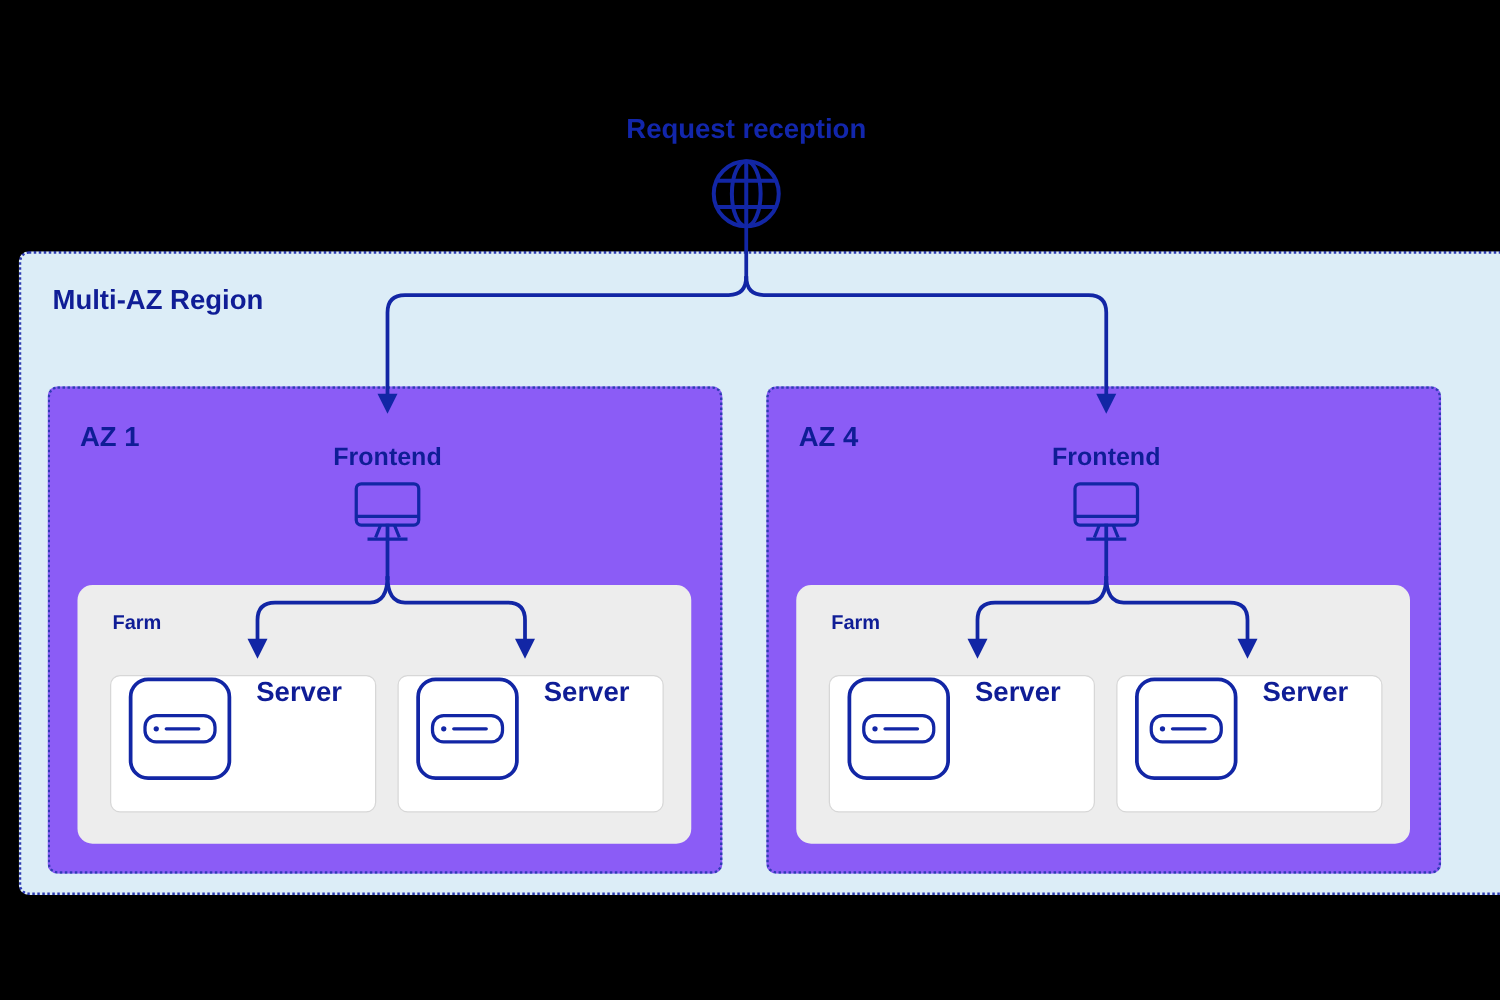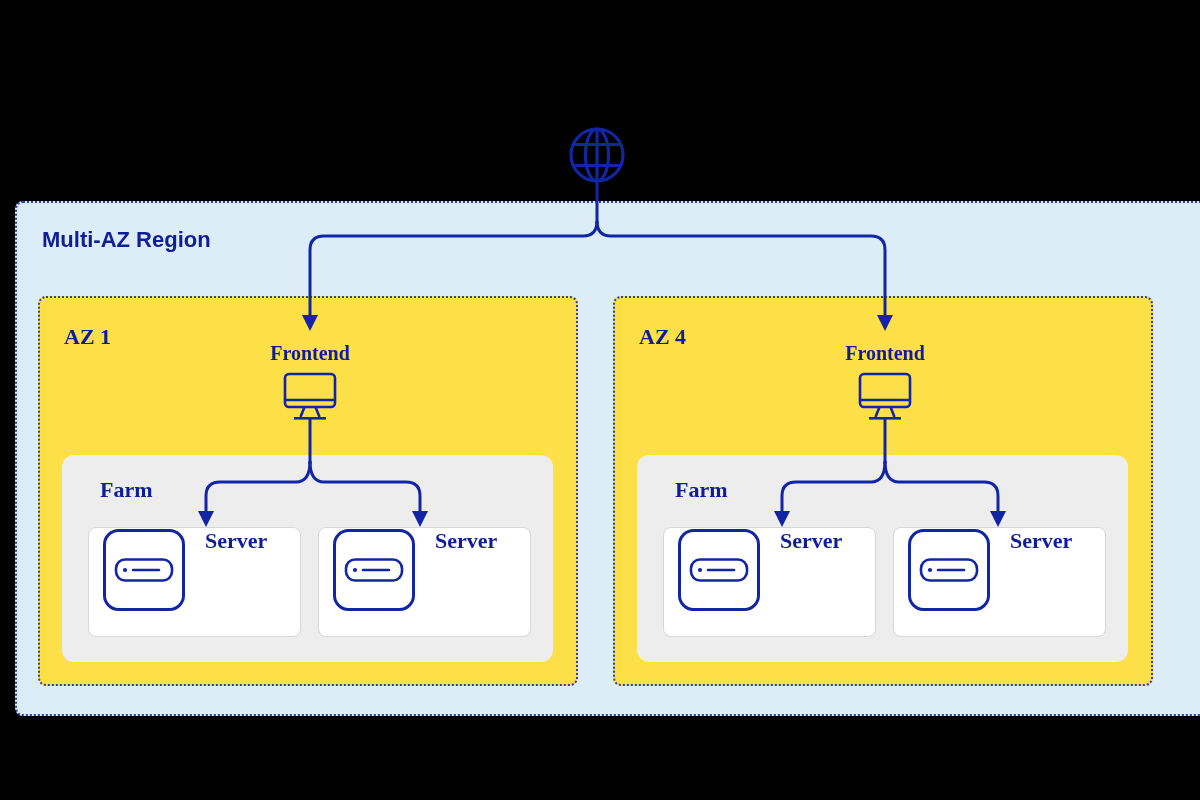--- a/index.html
+++ b/index.html
@@ -20,60 +20,61 @@
 
   .region{
     position:absolute;left:15px;top:201px;width:1166px;height:511px;
     background:#dcedf7;border:2px dotted #2f3cb4;border-radius:8px;padding-left:32px;
   }
   .region-label{
     position:absolute;left:25px;top:24px;
     font-size:22px;font-weight:700;color:#0f1d96;white-space:nowrap;
   }
   .zone{
-    position:absolute;top:93px;width:536px;height:386px;
-    background:#fde047;border:2px dotted #2f3cb4;border-radius:8px;font-family:Liberation Serif, serif;
+    position:absolute;top:106px;width:536px;height:386px;
+    background:#8b5cf6;border:2px dotted #2f3cb4;border-radius:8px;
   }
   .zone-1{left:21px;}
   .zone-2{left:596px;}
   .zone-label{
     position:absolute;left:24px;top:26px;
     font-size:22px;font-weight:700;color:#0f1d96;white-space:nowrap;
   }
   .frontend-label{
     position:absolute;left:270px;top:44px;transform:translateX(-50%);
     font-size:20px;font-weight:700;color:#0f1d96;white-space:nowrap;
   }
   .monitor{position:absolute;left:242px;top:74px;width:56px;height:48px;}
 
   .farm{
     position:absolute;left:22px;top:157px;width:491px;height:207px;
     background:#ededed;border-radius:12px;
   }
   .farm-label{
     position:absolute;left:28px;top:22px;
-    font-size:22px;font-weight:700;color:#0f1d96;white-space:nowrap;margin-left:10px;
+    font-size:16px;font-weight:700;color:#0f1d96;white-space:nowrap;
   }
   .card{
     position:absolute;top:72px;width:211px;height:108px;
     background:#ffffff;border:1px solid #d7d7d7;border-radius:8px;
     display:flex;
   }
   .card-a{left:26px;}
   .card-b{left:256px;}
   .server-icon{display:block;width:84px;height:84px;margin-left:13px;flex:0 0 auto;}
   .server-label{
     margin-left:19px;font-size:22px;font-weight:700;color:#0f1d96;white-space:nowrap;
   }
 </style>
 </head>
 <body>
 
 <div class="canvas">
 
+  <div class="title">Request reception</div>
 
   <div class="globe">
     <svg width="60" height="60" viewBox="0 0 60 60" fill="none">
       <circle cx="30" cy="29" r="26" stroke="#1226a5" stroke-width="3.2"></circle>
       <ellipse cx="30" cy="29" rx="11.5" ry="26" stroke="#1226a5" stroke-width="3.2"></ellipse>
       <line x1="30" y1="3" x2="30" y2="55" stroke="#1226a5" stroke-width="3.2"></line>
       <line x1="6.5" y1="18.5" x2="53.5" y2="18.5" stroke="#1226a5" stroke-width="3.2"></line>
       <line x1="6.5" y1="39.5" x2="53.5" y2="39.5" stroke="#1226a5" stroke-width="3.2"></line>
     </svg>
   </div>

